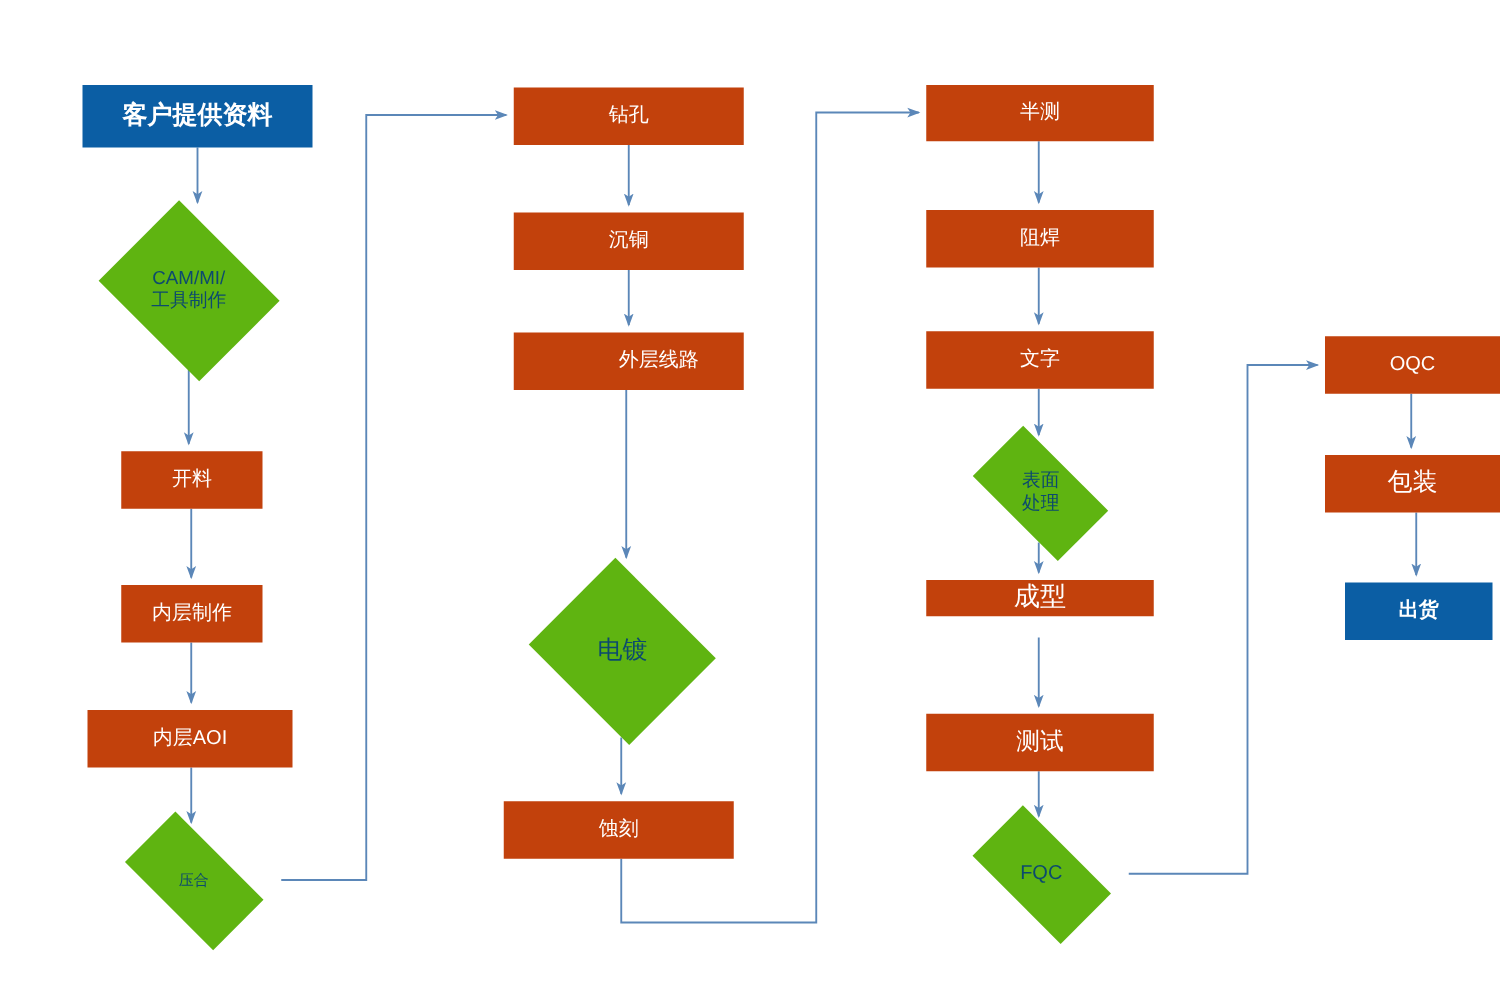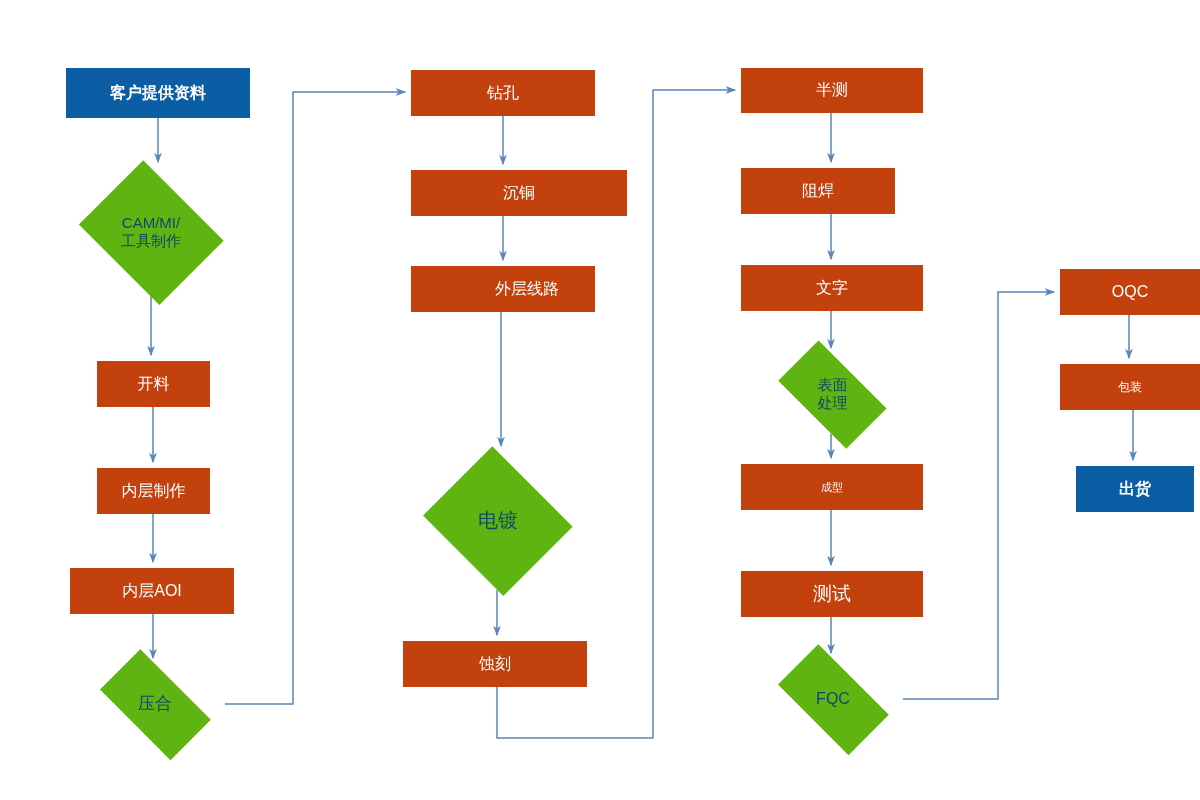--- a/index.html
+++ b/index.html
@@ -91,37 +91,37 @@
         <polyline points="831,311 831,348" fill="none" stroke="#5b87b8" stroke-width="1.5" marker-end="url(#arrowhead)"></polyline>
         <polyline points="831,434 831,458" fill="none" stroke="#5b87b8" stroke-width="1.5" marker-end="url(#arrowhead)"></polyline>
         <polyline points="831,510 831,565" fill="none" stroke="#5b87b8" stroke-width="1.5" marker-end="url(#arrowhead)"></polyline>
         <polyline points="831,617 831,653" fill="none" stroke="#5b87b8" stroke-width="1.5" marker-end="url(#arrowhead)"></polyline>
         <polyline points="903,699 998,699 998,292 1054,292" fill="none" stroke="#5b87b8" stroke-width="1.5" marker-end="url(#arrowhead)"></polyline>
         <polyline points="1129,315 1129,358" fill="none" stroke="#5b87b8" stroke-width="1.5" marker-end="url(#arrowhead)"></polyline>
         <polyline points="1133,410 1133,460" fill="none" stroke="#5b87b8" stroke-width="1.5" marker-end="url(#arrowhead)"></polyline>
       </g>
   </svg>
   <div id="nodes-group">
-      <div class="node terminator" style="left: 66px; top: 68px; width: 184px; height: 50px; font-size: 16px;">客户提供资料</div>
+      <div class="node terminator" style="left: 66px; top: 68px; width: 184px; height: 50px; font-size: 20px;">客户提供资料</div>
       <div class="node decision" style="left: 71px; top: 168px; width: 160px; height: 128px; font-size: 15px;"><div class="diamond-shape" style="width: 90.5097px; height: 90.5097px; left: 34.7452px; top: 18.7452px; transform: rotate(45deg) scale(1.25, 1);"></div><span class="diamond-label">CAM/MI/
 工具制作</span></div>
       <div class="node process" style="left: 97px; top: 361px; width: 113px; height: 46px; font-size: 16px;">开料</div>
       <div class="node process" style="left: 97px; top: 468px; width: 113px; height: 46px; font-size: 16px;">内层制作</div>
       <div class="node process" style="left: 70px; top: 568px; width: 164px; height: 46px; font-size: 16px;">内层AOI</div>
-      <div class="node decision" style="left: 85px; top: 664px; width: 140px; height: 80px; font-size: 17px;"><div class="diamond-shape" style="width: 56.5685px; height: 56.5685px; left: 41.7157px; top: 11.7157px; transform: rotate(45deg) scale(1.75, 1);"></div><span class="diamond-label">压合</span></div>
+      <div class="node decision" style="left: 85px; top: 664px; width: 140px; height: 80px; font-size: 12px;"><div class="diamond-shape" style="width: 56.5685px; height: 56.5685px; left: 41.7157px; top: 11.7157px; transform: rotate(45deg) scale(1.75, 1);"></div><span class="diamond-label">压合</span></div>
       <div class="node process" style="left: 411px; top: 70px; width: 184px; height: 46px; font-size: 16px;">钻孔</div>
-      <div class="node process" style="left: 411px; top: 170px; width: 216px; height: 46px; font-size: 16px;">沉铜</div>
+      <div class="node process" style="left: 411px; top: 170px; width: 184px; height: 46px; font-size: 16px;">沉铜</div>
       <div class="node process" style="left: 411px; top: 266px; width: 184px; height: 46px; font-size: 16px; padding-left: 48px;">外层线路</div>
       <div class="node decision" style="left: 418px; top: 452px; width: 160px; height: 138px; font-size: 20px;"><div class="diamond-shape" style="width: 97.5807px; height: 97.5807px; left: 31.2096px; top: 20.2096px; transform: rotate(45deg) scale(1.15942, 1);"></div><span class="diamond-label">电镀</span></div>
       <div class="node process" style="left: 403px; top: 641px; width: 184px; height: 46px; font-size: 16px;">蚀刻</div>
       <div class="node process" style="left: 741px; top: 68px; width: 182px; height: 45px; font-size: 16px; text-align: center;">半测</div>
-      <div class="node process" style="left: 741px; top: 168px; width: 154px; height: 46px; font-size: 16px;">阻焊</div>
+      <div class="node process" style="left: 741px; top: 168px; width: 182px; height: 46px; font-size: 16px;">阻焊</div>
       <div class="node process" style="left: 741px; top: 265px; width: 182px; height: 46px; font-size: 16px;">文字</div>
       <div class="node decision" style="left: 765px; top: 354px; width: 135px; height: 80px; font-size: 15px;"><div class="diamond-shape" style="width: 56.5685px; height: 56.5685px; left: 39.2157px; top: 11.7157px; transform: rotate(45deg) scale(1.6875, 1);"></div><span class="diamond-label">表面
 处理</span></div>
-      <div class="node process" style="left: 741px; top: 464px; width: 182px; height: 46px; font-size: 11px;">成型</div>
+      <div class="node process" style="left: 741px; top: 464px; width: 182px; height: 29px; font-size: 21px;">成型</div>
       <div class="node process" style="left: 741px; top: 571px; width: 182px; height: 46px; font-size: 19px;">测试</div>
       <div class="node decision" style="left: 763px; top: 659px; width: 140px; height: 80px; font-size: 16px;"><div class="diamond-shape" style="width: 56.5685px; height: 56.5685px; left: 41.7157px; top: 11.7157px; transform: rotate(45deg) scale(1.75, 1);"></div><span class="diamond-label">FQC</span></div>
       <div class="node process" style="left: 1060px; top: 269px; width: 140px; height: 46px; font-size: 16px;">OQC</div>
-      <div class="node process" style="left: 1060px; top: 364px; width: 140px; height: 46px; font-size: 12px;">包装</div>
+      <div class="node process" style="left: 1060px; top: 364px; width: 140px; height: 46px; font-size: 20px;">包装</div>
       <div class="node terminator" style="left: 1076px; top: 466px; width: 118px; height: 46px; font-size: 16px;">出货</div>
     </div>
 </div>
 
 </body></html>

